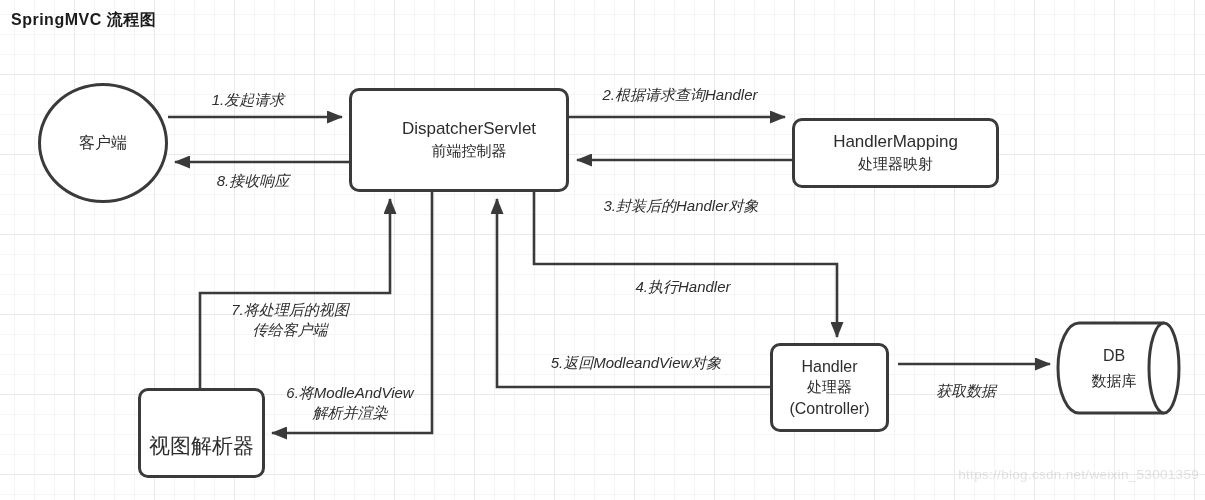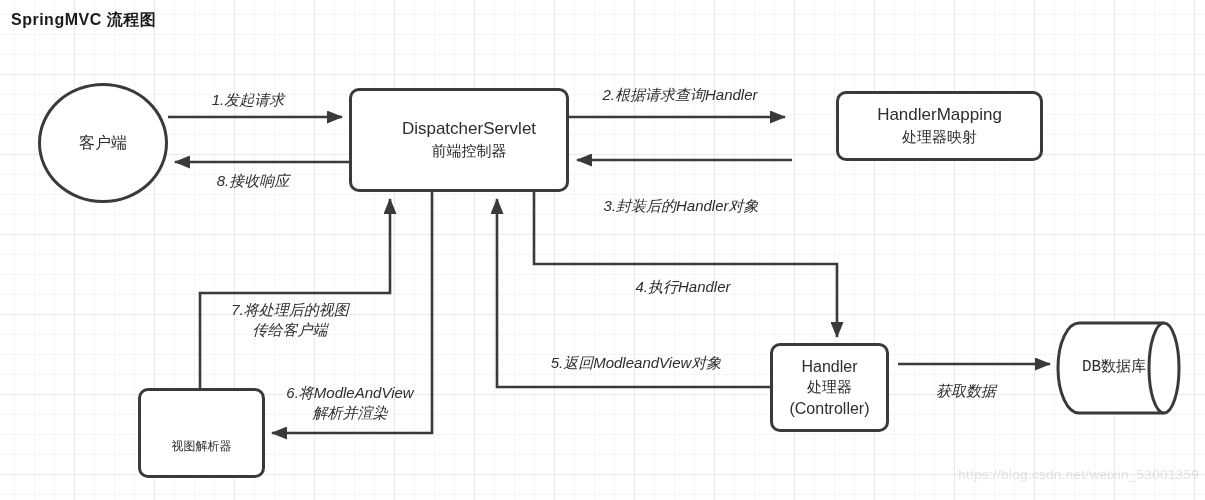--- a/index.html
+++ b/index.html
@@ -57,25 +57,24 @@
     font-size: 15px;
     color: #2d2d2d;
     line-height: 20px;
     font-style: italic;
   }
 
   .db-text {
     position: absolute;
     left: 1068px; top: 323px;
     width: 92px; height: 90px;
-    display: flex; flex-direction: row;
+    display: flex; flex-direction: column;
     align-items: center; justify-content: center;
     color: #2d2d2d; font-size: 16px; line-height: 1.6;
     pointer-events: none;
-    font-family: Liberation Mono, monospace;
   }
 
   .watermark {
     position: absolute;
     right: 6px; top: 467px;
     font-size: 13.5px;
     color: rgba(180,180,180,0.38);
     letter-spacing: 0.3px;
   }
 </style>
@@ -111,33 +110,33 @@
 
   <div class="node circle" style="left:38px; top:83px; width:130px; height:120px;">
     <span class="zh" style="font-size:16px;">客户端</span>
   </div>
 
   <div class="node rect" style="left:349px; top:88px; width:220px; height:104px;padding-left:20px;">
     <span class="en">DispatcherServlet</span>
     <span class="zh">前端控制器</span>
   </div>
 
-  <div class="node rect" style="left:792px; top:91px; width:207px; height:70px;margin-left:44px;">
+  <div class="node rect" style="left:792px; top:118px; width:207px; height:70px;">
     <span class="en">HandlerMapping</span>
     <span class="zh">处理器映射</span>
   </div>
 
   <div class="node rect" style="left:770px; top:343px; width:119px; height:89px;">
     <span class="en" style="font-size:16px;">Handler</span>
     <span class="zh">处理器</span>
     <span class="en" style="font-size:16px;">(Controller)</span>
   </div>
 
   <div class="node rect" style="left:138px; top:388px; width:127px; height:90px;">
-    <span class="zh" style="font-size:12px;margin-top:26px;">视图解析器</span>
+    <span class="zh" style="font-size:21px;margin-top:26px;">视图解析器</span>
   </div>
 
   <div class="db-text">
     <span>DB</span>
     <span style="font-size:15px;">数据库</span>
   </div>
 
   <div class="edge-label" style="left:248px; top:90px;">1.发起请求</div>
   <div class="edge-label" style="left:680px; top:85px;">2.根据请求查询Handler</div>
   <div class="edge-label" style="left:681px; top:172px;margin-top:24px;">3.封装后的Handler对象</div>

